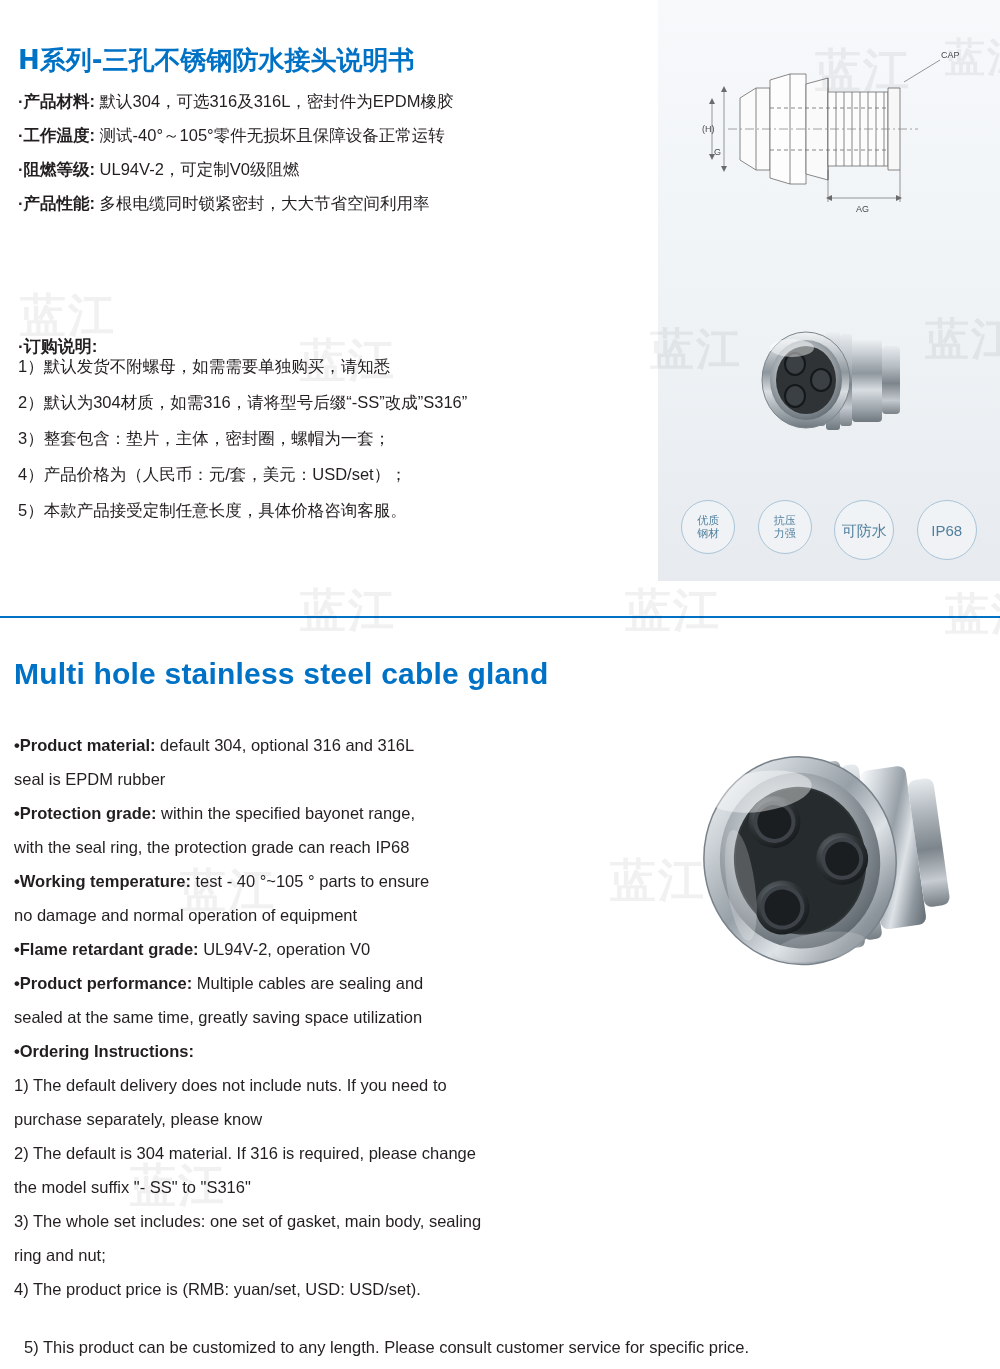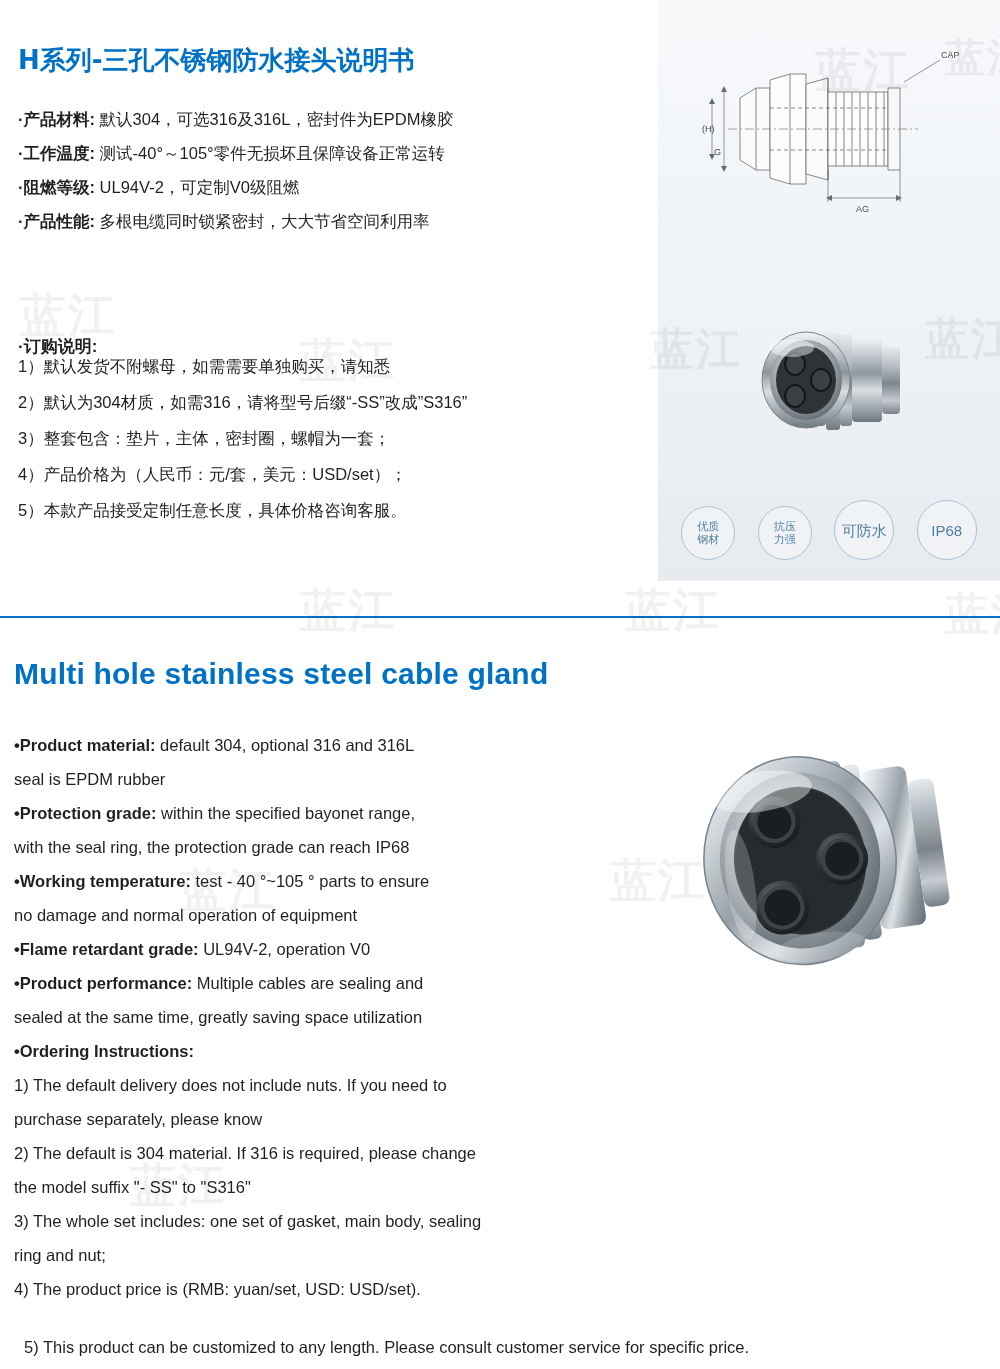--- a/index.html
+++ b/index.html
@@ -41,21 +41,21 @@
     top: 26px;
     font-family: "DejaVu Sans", "Liberation Sans", sans-serif;
     font-size: 26px;
     font-weight: bold;
     color: #0072c6;
     letter-spacing: 0px;
   }
   .cn-list {
     position: absolute;
     left: 18px;
-    top: 102px;
+    top: 84px;
     width: 620px;
   }
   .cn-line {
     font-size: 16.5px;
     line-height: 34px;
     color: #231f20;
     white-space: nowrap;
   }
   .cn-line b {
     font-weight: bold;
@@ -105,21 +105,21 @@
     height: 180px;
   }
 
   .badges {
     position: absolute;
     left: 0;
     top: 500px;
     width: 342px;
     display: flex;
     justify-content: space-around;
-    align-items: flex-end;
+    align-items: flex-start;
     padding: 0 12px;
     box-sizing: border-box;
   }
   .badge {
     width: 52px;
     height: 52px;
     border-radius: 50%;
     border: 1px solid #a9c4d8;
     color: #4f7f9e;
     font-size: 11px;

